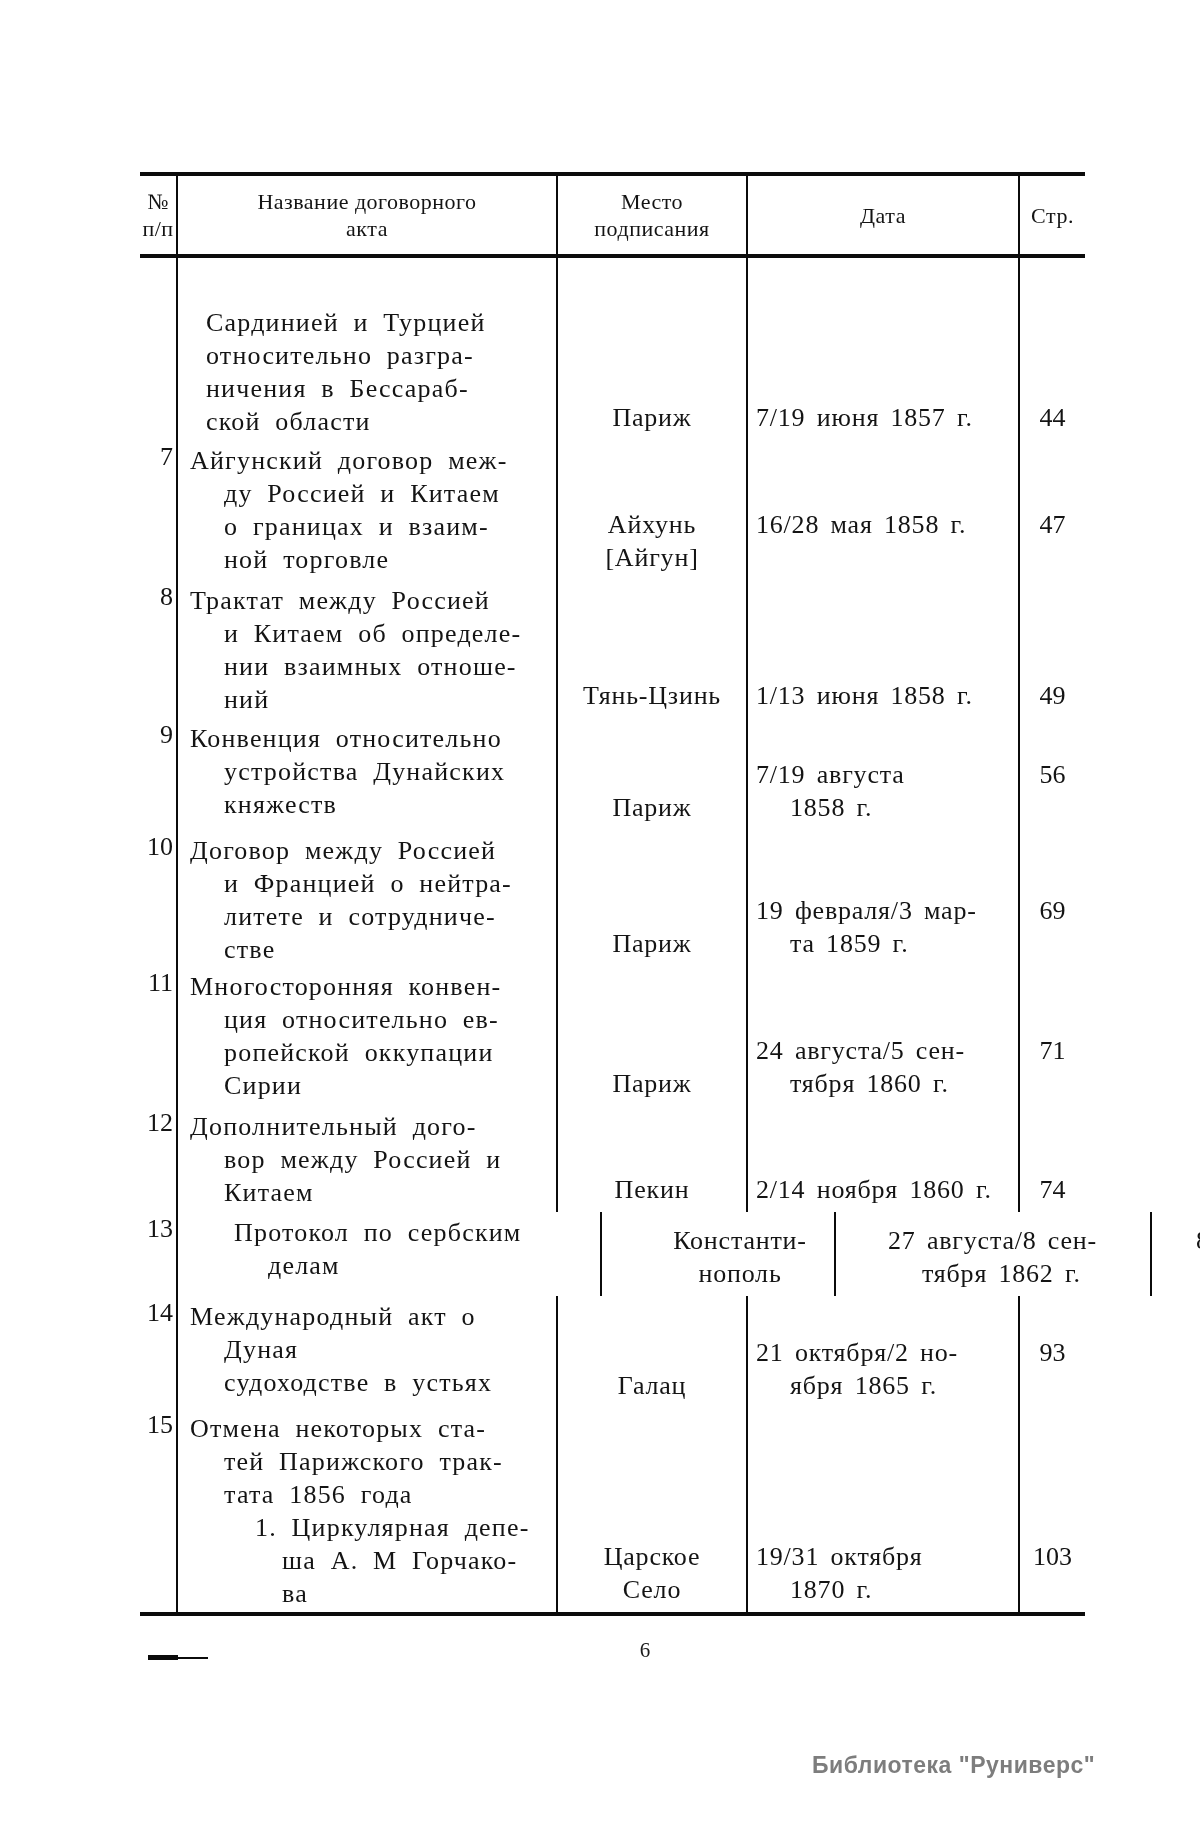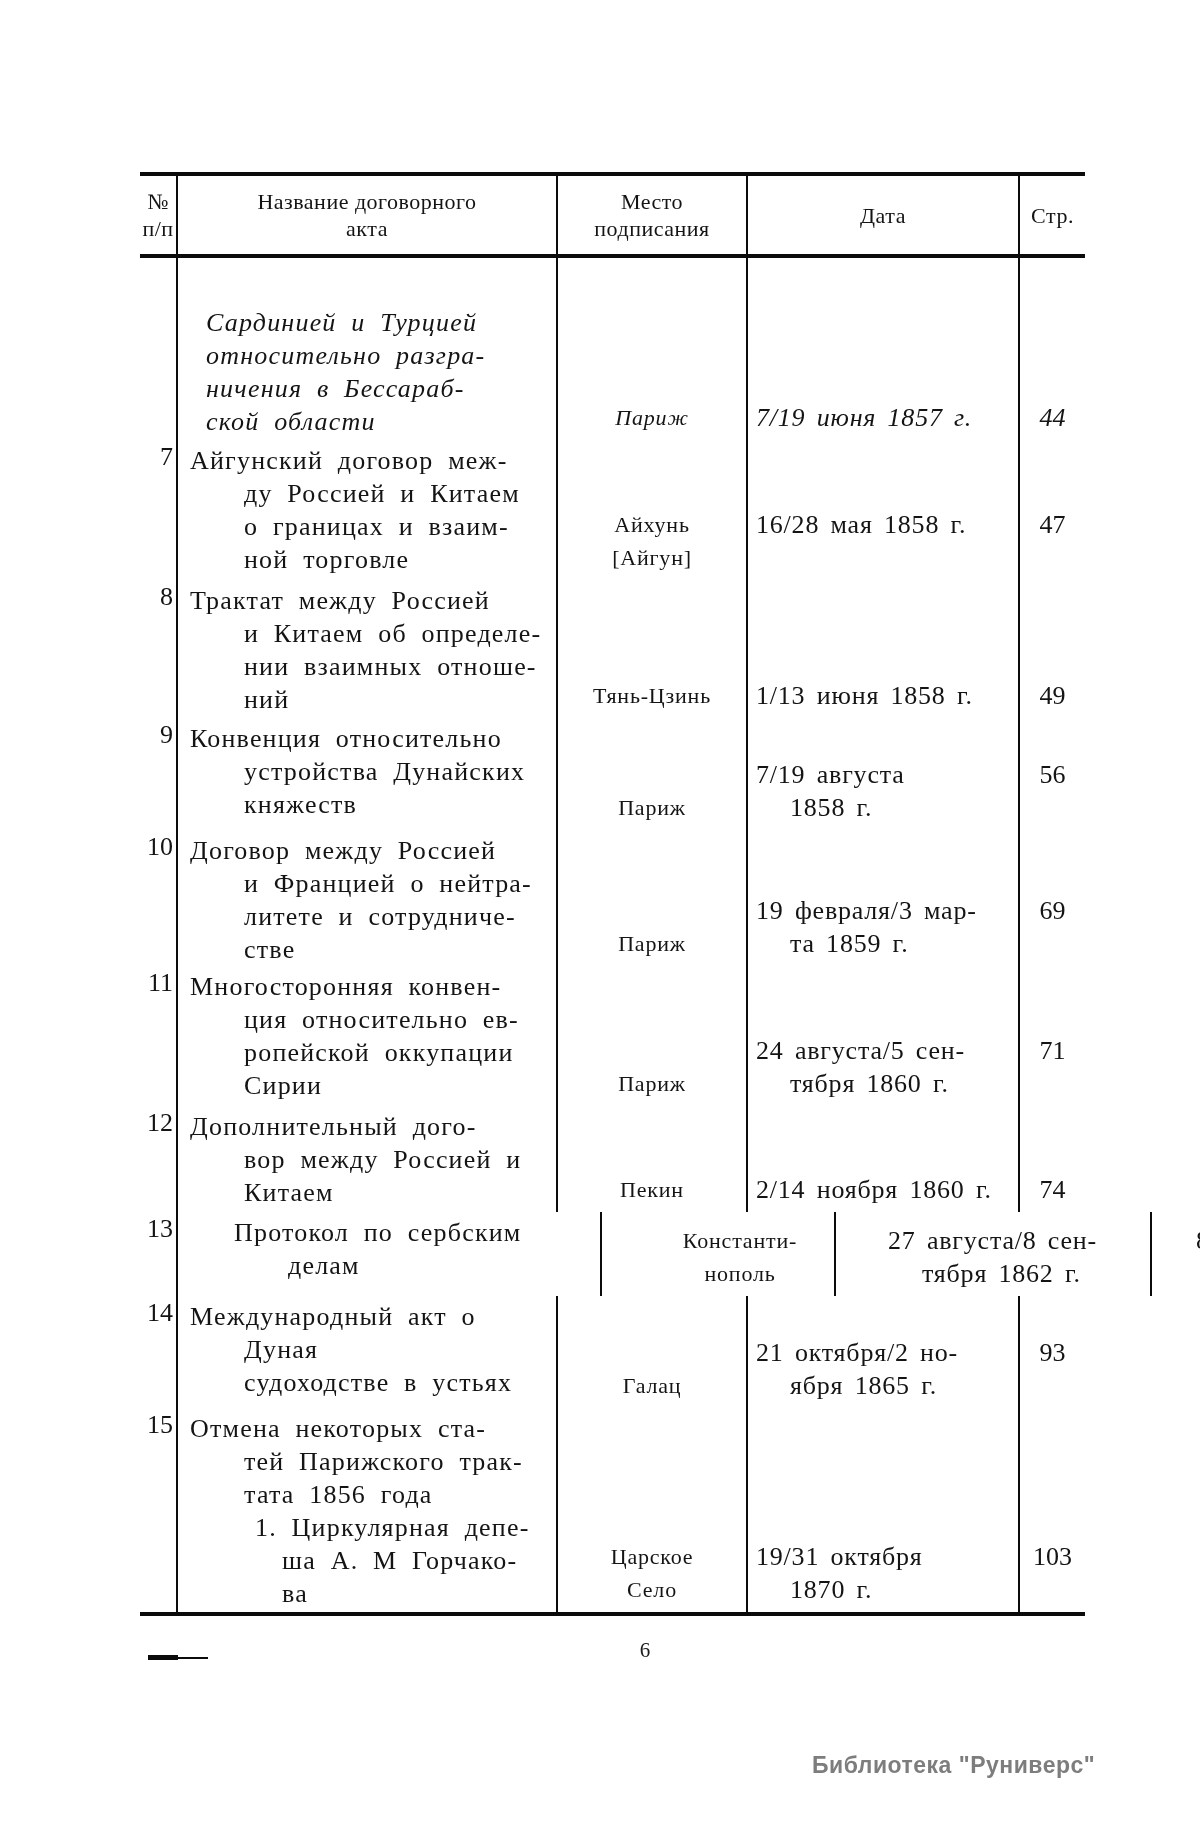--- a/index.html
+++ b/index.html
@@ -42,27 +42,27 @@
     font-size:26px;
   }
   .c-title {
     padding-top:4px;
     font-size:26px; line-height:33px;
     letter-spacing:1.2px; word-spacing:7px;
     white-space:nowrap;
   }
   .c-title .i0 { padding-left:12px; }
   .c-title .ic { padding-left:28px; }
-  .c-title .i1 { padding-left:66px; }
+  .c-title .i1 { padding-left:46px; }
   .c-title .i2 { padding-left:68px;margin-left:9px; }
   .c-title .i3 { padding-left:104px; }
   .c-place {
     display:flex; flex-direction:column; justify-content:flex-end;
     text-align:center;
-    font-size:22px; line-height:33px;
+    font-size:26px; line-height:33px;
     letter-spacing:0.8px;
     padding-bottom:6px;
   }
   .c-date {
     display:flex; flex-direction:column; justify-content:flex-end;
     font-size:26px; line-height:33px;
     letter-spacing:0.8px; word-spacing:4px;
     padding-left:8px;
     white-space:nowrap;
   }
@@ -106,21 +106,21 @@
       <div>подписания</div>
     </div>
     <div class="hdr-cell">
       <div>Дата</div>
     </div>
     <div class="hdr-cell">
       <div>Стр.</div>
     </div>
   </div>
   <div id="tbody">
-      <div class="row" style="height: 182px; font-style: italic;">
+      <div class="row" style="height: 182px;">
         <div class="cell c-num" style="padding-top: 48px;"></div>
         <div class="cell c-title" style="padding-top: 48px;">
           <div class="ic">Сардинией и Турцией</div>
           <div class="ic">относительно разгра-</div>
           <div class="ic">ничения в Бессараб-</div>
           <div class="ic">ской области</div>
         </div>
         <div class="cell c-place">
           <div>Париж</div>
         </div>

